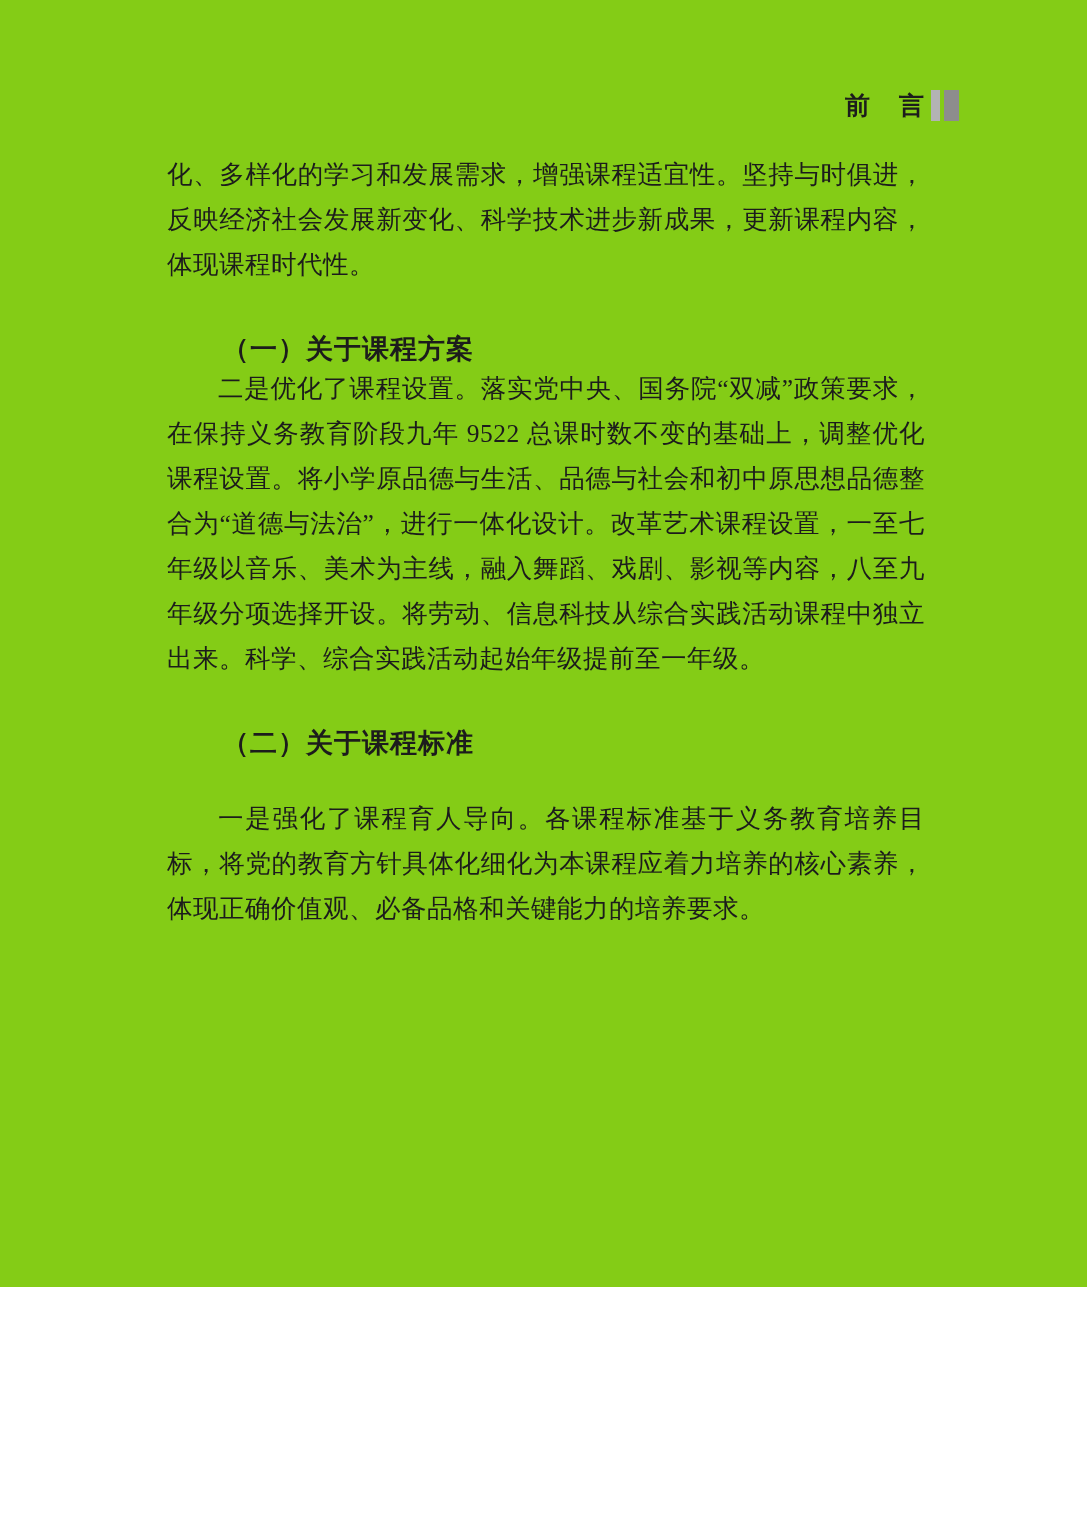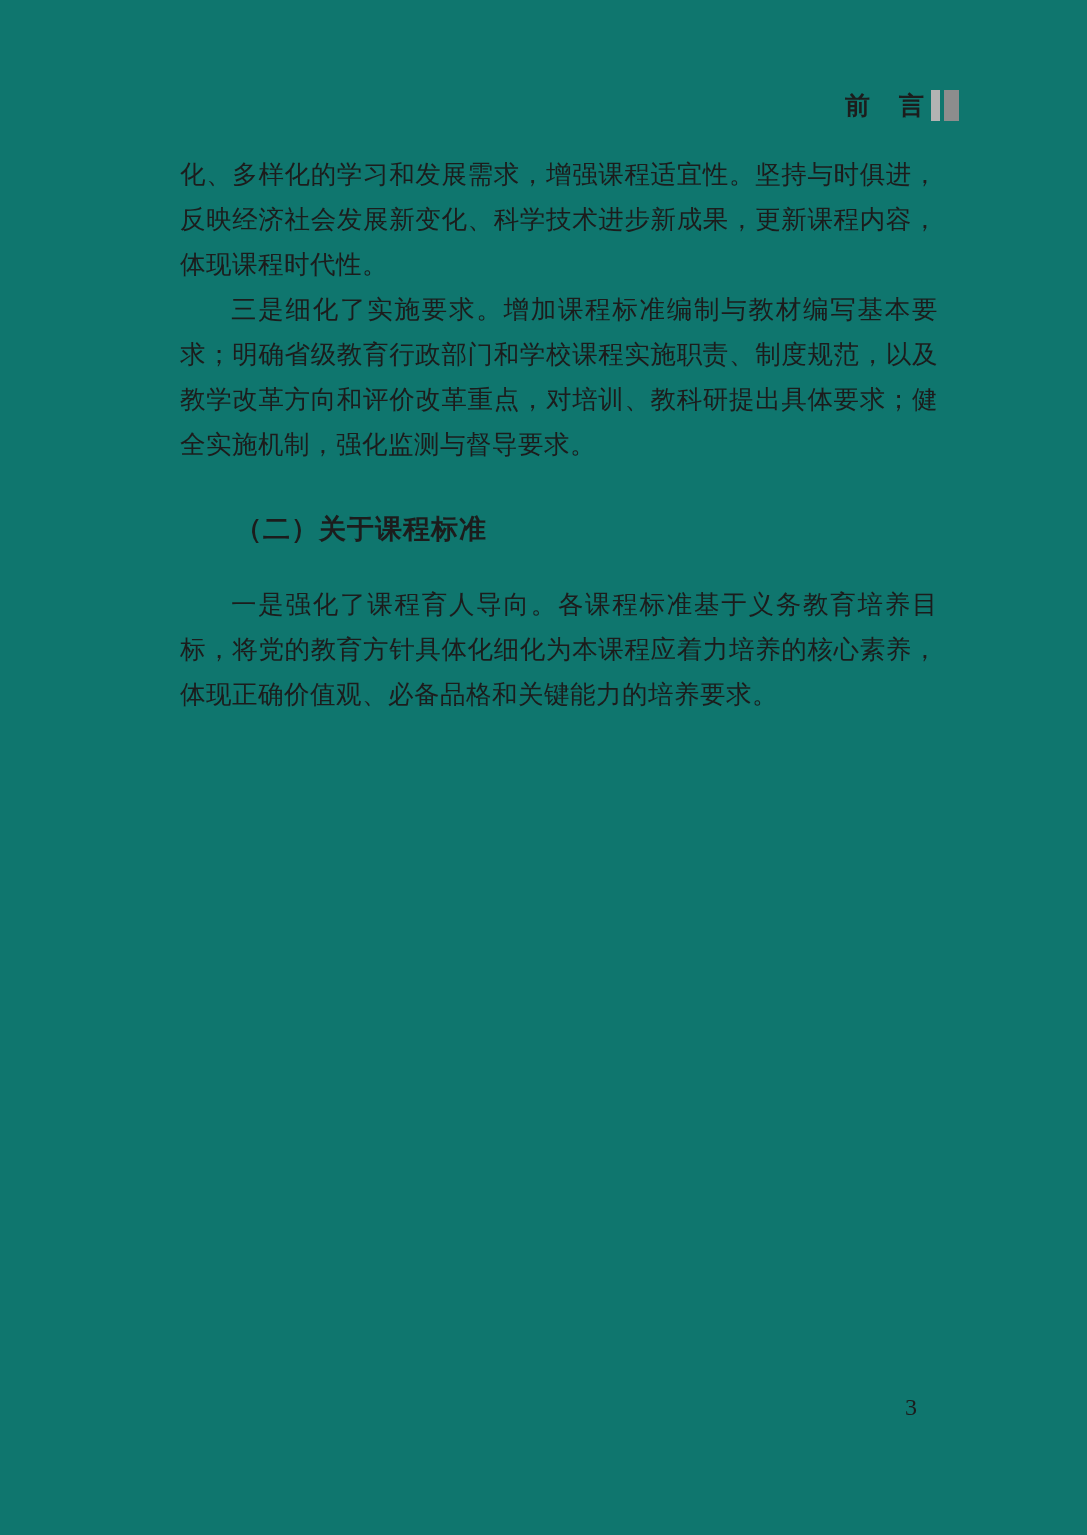--- a/index.html
+++ b/index.html
@@ -1,21 +1,21 @@
 <!DOCTYPE html>
 <html lang="zh"><head>
 <meta charset="utf-8">
 <style>
   html, body { margin: 0; padding: 0; }
   body { background: #ffffff; }
   .page {
     position: relative;
     width: 1087px;
-    height: 1535px;
-    background: #0f766e;
+    height: 1287px;
+    background: #84cc16;
     color: #1c1c1c;
     font-family: "Liberation Serif", "DejaVu Serif", serif;
     overflow: hidden;
   }
   
   .running-header {
     position: absolute;
     top: 89px;
     right: 128px;
     display: flex;
@@ -38,21 +38,21 @@
     background: #b3b3b3;
   }
   .bar-dark {
     width: 15px; height: 31px;
     background: #8d8d8d;
     margin-left: 4px;
   }
   
   .content {
     position: absolute;
-    left: 180px;
+    left: 167px;
     top: 0;
     width: 758px;
     padding-top: 152px;
   }
   .body-par {
     margin: 0;
     font-size: 25.5px;
     line-height: 45px;
     text-align: justify;
     text-justify: inter-ideograph;
@@ -97,24 +97,25 @@
       <span class="bar-light"></span>
       <span class="bar-dark"></span>
     </span>
   </div>
 
   <div class="content">
 
     <p class="body-par">化、多样化的学习和发展需求，增强课程适宜性。坚持与时俱进，反映经济社会发展新变化、科学技术进步新成果，更新课程内容，体现课程时代性。</p>
 
 
+    <h2 class="sub-heading">（一）关于课程方案</h2>
 
 
+    <p class="body-par indent">二是优化了课程设置。落实党中央、国务院“双减”政策要求，在保持义务教育阶段九年 9522 总课时数不变的基础上，调整优化课程设置。将小学原品德与生活、品德与社会和初中原思想品德整合为“道德与法治”，进行一体化设计。改革艺术课程设置，一至七年级以音乐、美术为主线，融入舞蹈、戏剧、影视等内容，八至九年级分项选择开设。将劳动、信息科技从综合实践活动课程中独立出来。科学、综合实践活动起始年级提前至一年级。</p>
 
-    <p class="body-par indent">三是细化了实施要求。增加课程标准编制与教材编写基本要求；明确省级教育行政部门和学校课程实施职责、制度规范，以及教学改革方向和评价改革重点，对培训、教科研提出具体要求；健全实施机制，强化监测与督导要求。</p>
 
     <h2 class="sub-heading tight">（二）关于课程标准</h2>
 
     <p class="body-par indent par-after-heading-2">一是强化了课程育人导向。各课程标准基于义务教育培养目标，将党的教育方针具体化细化为本课程应着力培养的核心素养，体现正确价值观、必备品格和关键能力的培养要求。</p>
 
   </div>
 
   <div class="page-number">3</div>
 
 </div>

